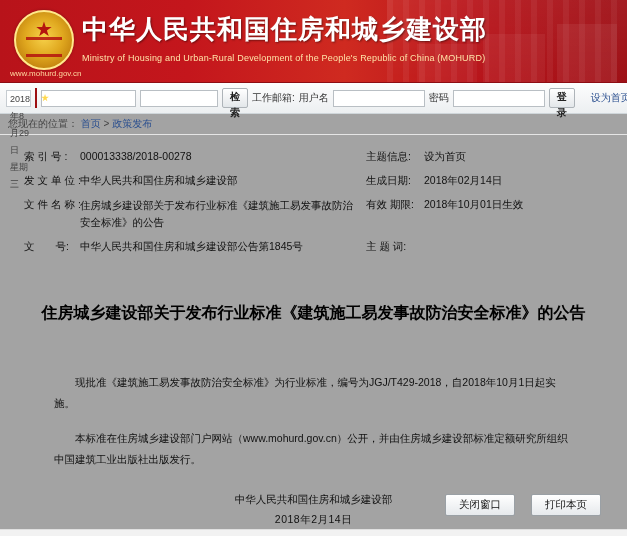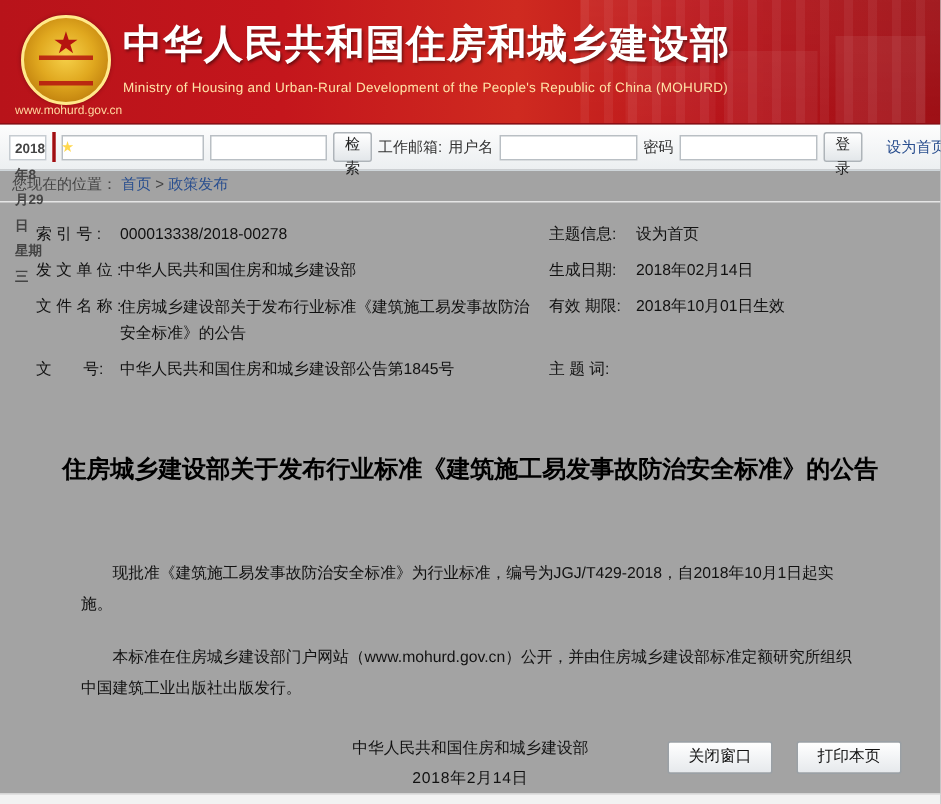--- a/index.html
+++ b/index.html
@@ -129,21 +129,20 @@
   .toolbar .date {
     width: 98px;
     height: 17px;
     line-height: 17px;
     border: 1px solid #c6ccd1;
     background: #fff;
     font-size: 9px;
     padding-left: 3px;
     color: #444;
     box-sizing: border-box;
-    font-weight: bold;
   }
   .toolbar .redbox {
     width: 20px;
     height: 18px;
     background: #cf1f22;
     border: 1px solid #9d0f12;
     position: relative;
   }
   .toolbar .redbox:after {
     content: "";
@@ -167,20 +166,21 @@
   .toolbar .btn {
     height: 18px;
     line-height: 16px;
     padding: 0 7px;
     border: 1px solid #aeb4b9;
     background: linear-gradient(180deg, #ffffff, #e3e7ea);
     font-size: 10px;
     color: #222;
     border-radius: 2px;
     cursor: pointer;
+    font-weight: bold;
   }
   .toolbar .spacer { flex: 1; }
   .toolbar .link {
     font-size: 10px;
     color: #2a4f8f;
     white-space: nowrap;
     margin-left: 8px;
     cursor: pointer;
   }
 

